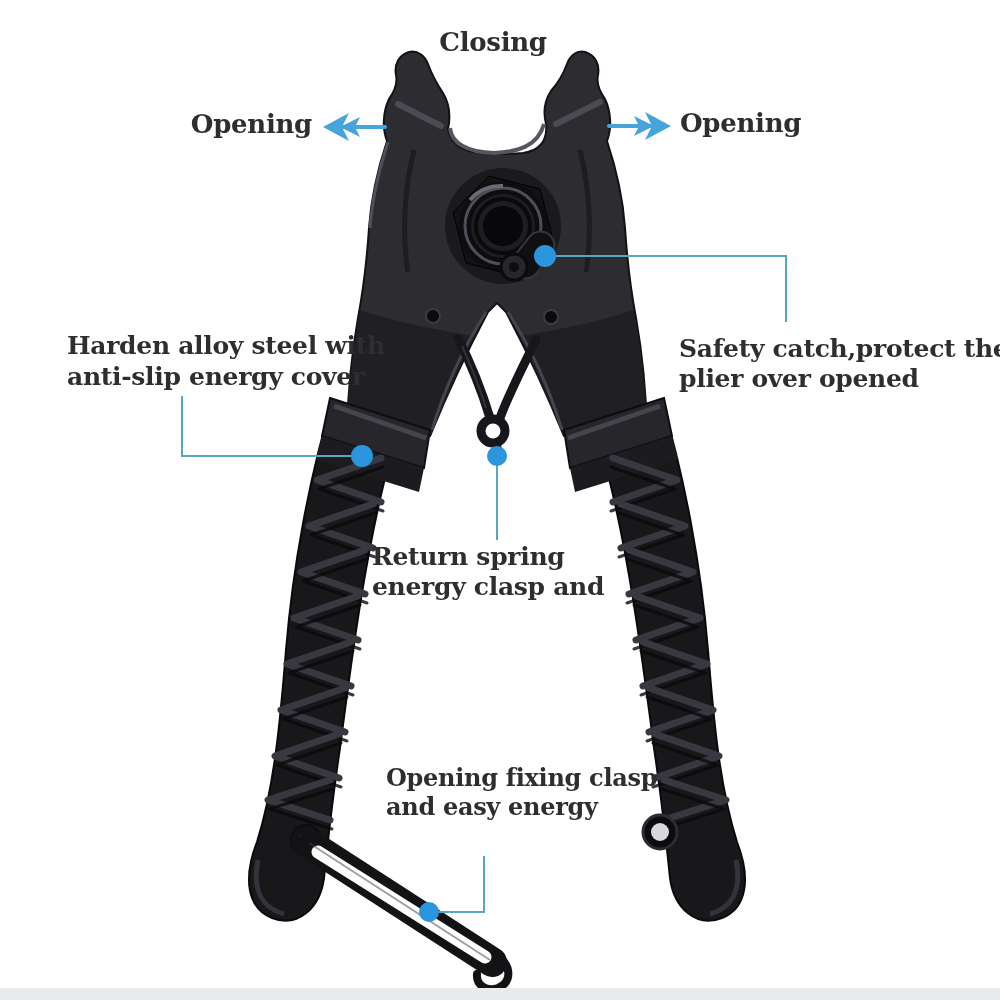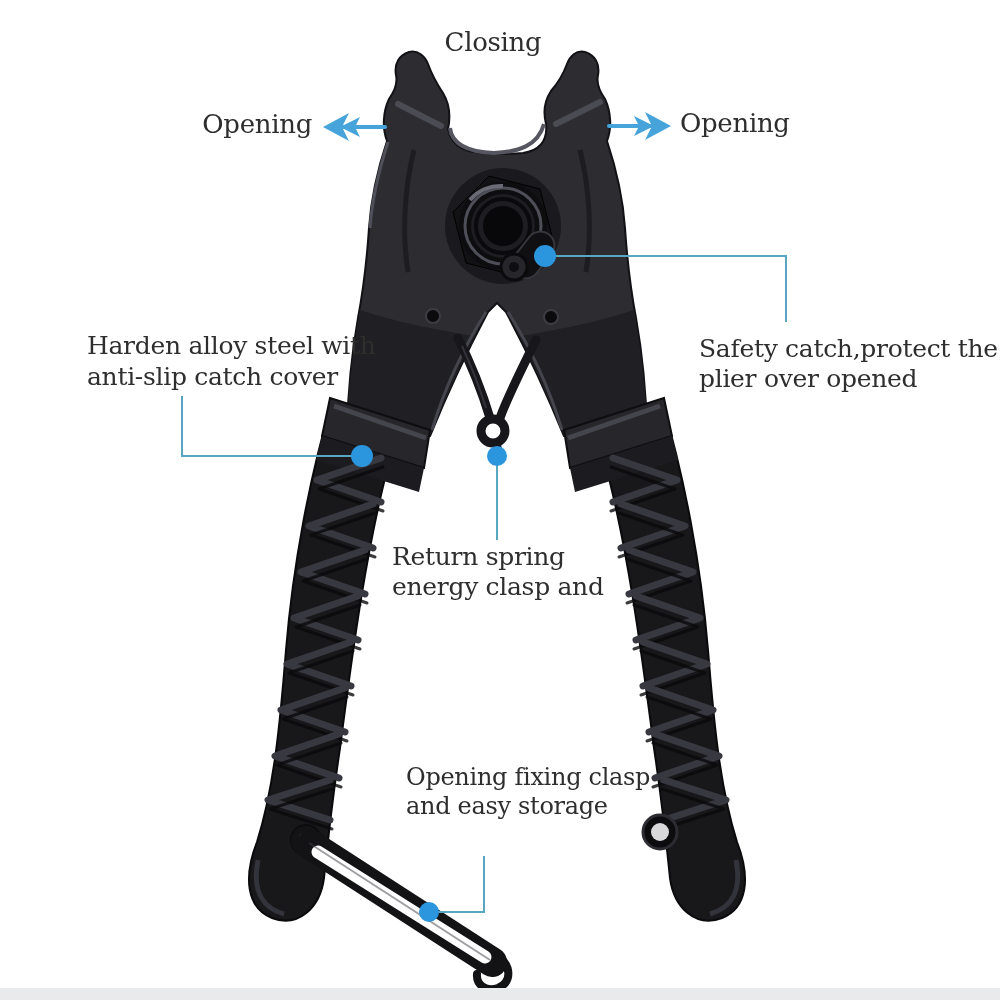--- a/index.html
+++ b/index.html
@@ -2,24 +2,24 @@
 <html><head>
 <meta charset="utf-8">
 <style>
   html,body{margin:0;padding:0;background:#fff;}
   .stage{
     position:relative;width:1000px;height:1000px;background:#ffffff;overflow:hidden;
     font-family:"DejaVu Serif","Liberation Serif",serif;
   }
   .tool-svg{position:absolute;left:0;top:0;width:1000px;height:1000px;}
   .lbl{
-    position:absolute;font-weight:400;color:#2e2e2e;letter-spacing:-0.3px;
+    position:absolute;font-weight:700;color:#2e2e2e;letter-spacing:-0.3px;
     white-space:nowrap;
   }
-  .lbl div{white-space:nowrap;margin-left:20px;}
+  .lbl div{white-space:nowrap;}
   .lbl-closing{left:378px;top:27px;width:230px;text-align:center;font-size:26px;}
   .lbl-opening-left{left:182px;top:109px;width:130px;text-align:right;font-size:26px;}
   .lbl-opening-right{left:680px;top:108px;width:140px;text-align:left;font-size:26px;}
   .lbl-material{left:67px;top:330px;font-size:25px;line-height:31px;}
   .lbl-safety{left:679px;top:334px;font-size:25px;line-height:30px;}
   .lbl-spring{left:372px;top:542px;width:250px;text-align:left;font-size:25px;line-height:30px;}
   .lbl-clasp{left:386px;top:763px;font-size:24px;line-height:29px;}
   .chevL{stroke:#383840;stroke-width:7;fill:none;stroke-linejoin:round;stroke-linecap:round;}
   .chevD{stroke:#0a0a0c;stroke-width:3;fill:none;stroke-linejoin:round;stroke-linecap:round;opacity:.8;}
   .bottom-strip{position:absolute;left:0;top:988px;width:1000px;height:12px;background:#e9eaec;}
@@ -176,32 +176,32 @@
   </svg>
 
   <div class="lbl lbl-closing">Closing</div>
 
   <div class="lbl lbl-opening-left">Opening</div>
 
   <div class="lbl lbl-opening-right">Opening</div>
 
   <div class="lbl lbl-material">
     <div>Harden alloy steel with</div>
-    <div>anti-slip catch cover</div>
+    <div>anti-slip energy cover</div>
   </div>
 
   <div class="lbl lbl-safety">
     <div>Safety catch,protect the</div>
     <div>plier over opened</div>
   </div>
 
   <div class="lbl lbl-spring">
     <div>Return spring</div>
     <div>energy clasp and</div>
   </div>
 
   <div class="lbl lbl-clasp">
     <div>Opening fixing clasp</div>
-    <div>and easy storage</div>
+    <div>and easy energy</div>
   </div>
 
   <div class="bottom-strip"></div>
 </div>
 
 </body></html>

